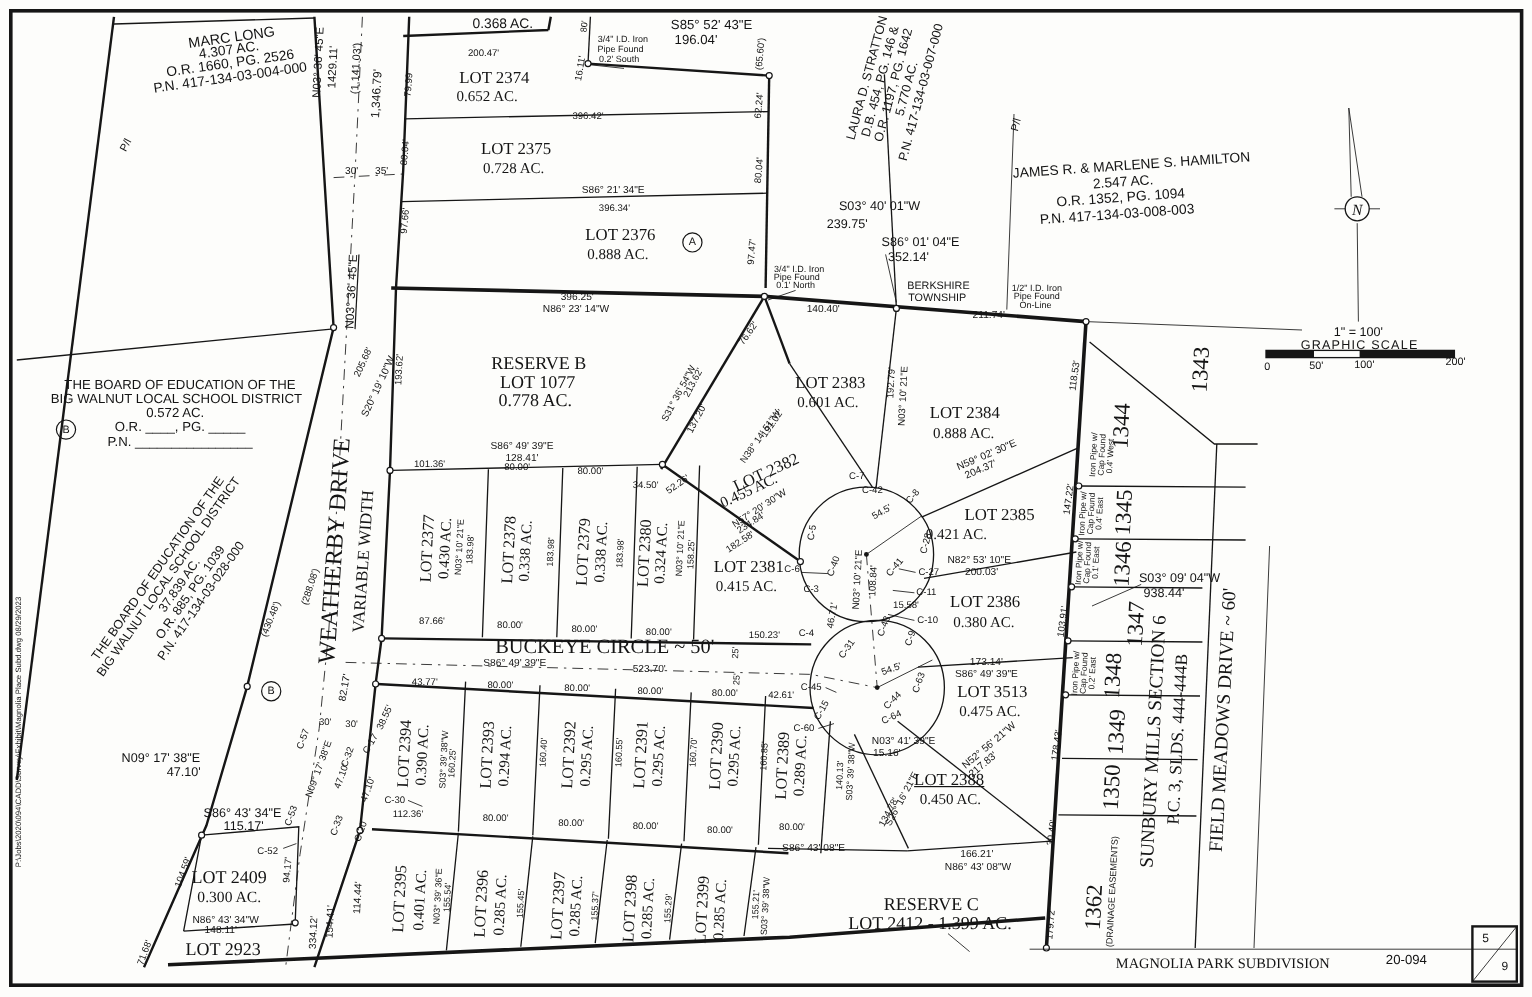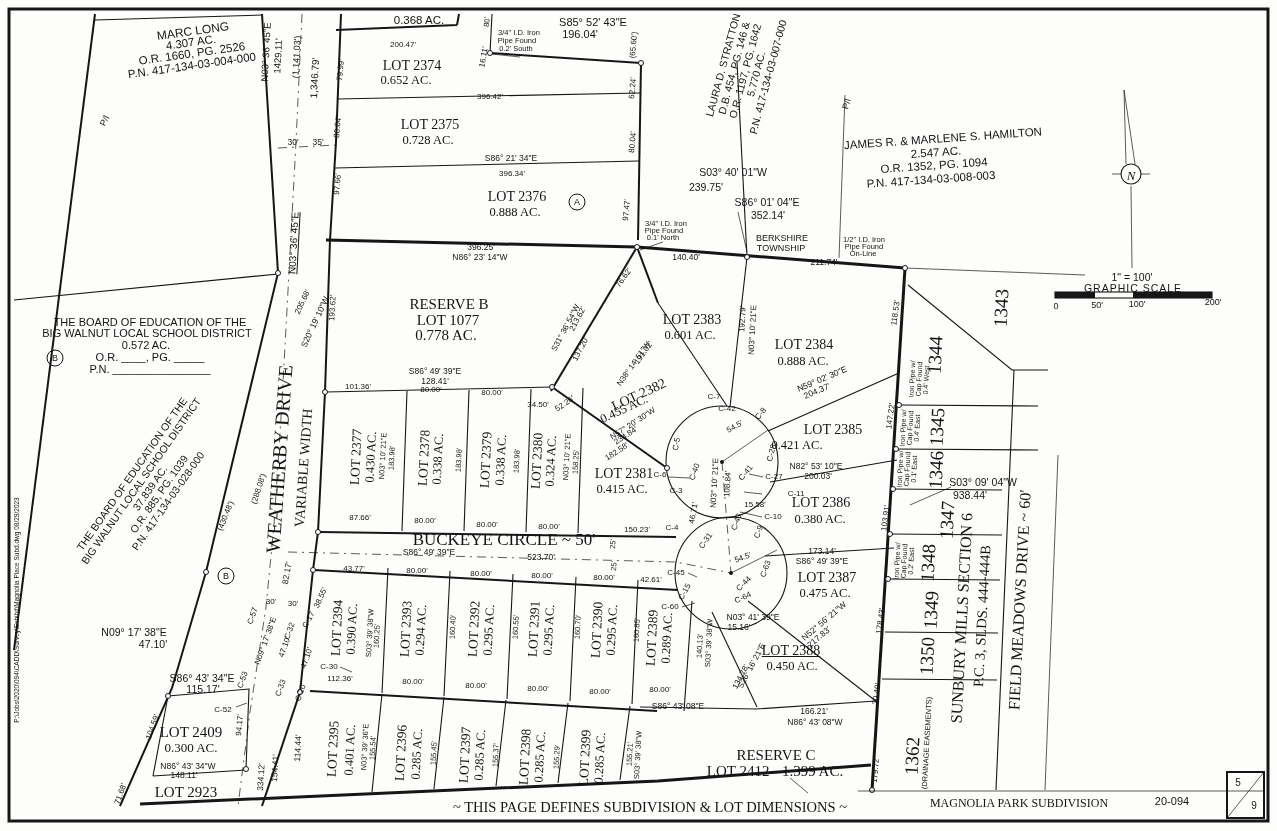--- a/index.html
+++ b/index.html
@@ -201,21 +201,21 @@
       <div class="lb" style="left: 480px; top: 257px; font-size: 8.5px; transform: translate(-50%, -50%) rotate(0deg);">N86° 23' 14"W</div>
       <div class="lb" style="left: 686px; top: 257px; font-size: 8.5px; transform: translate(-50%, -50%) rotate(0deg);">140.40'</div>
       <div class="lb" style="left: 723px; top: 65px; font-size: 10.5px; transform: translate(-50%, -50%) rotate(-75deg);">LAURA D. STRATTON</div>
       <div class="lb" style="left: 734px; top: 68px; font-size: 10.5px; transform: translate(-50%, -50%) rotate(-75deg);">D.B. 454, PG. 146 &amp;</div>
       <div class="lb" style="left: 745px; top: 71px; font-size: 10.5px; transform: translate(-50%, -50%) rotate(-75deg);">O.R. 1197, PG. 1642</div>
       <div class="lb" style="left: 756px; top: 74px; font-size: 10.5px; transform: translate(-50%, -50%) rotate(-75deg);">5.770 AC.</div>
       <div class="lb" style="left: 768px; top: 77px; font-size: 10.5px; transform: translate(-50%, -50%) rotate(-75deg);">P.N. 417-134-03-007-000</div>
       <div class="lb" style="left: 733px; top: 172px; font-size: 10.5px; transform: translate(-50%, -50%) rotate(0deg);">S03° 40' 01"W</div>
       <div class="lb" style="left: 706px; top: 187px; font-size: 10.5px; transform: translate(-50%, -50%) rotate(0deg);">239.75'</div>
       <div class="lb" style="left: 767px; top: 202px; font-size: 10.5px; transform: translate(-50%, -50%) rotate(0deg);">S86° 01' 04"E</div>
-      <div class="lb" style="left: 757px; top: 215px; font-size: 10.5px; transform: translate(-50%, -50%) rotate(0deg); margin-left: 11px;">352.14'</div>
+      <div class="lb" style="left: 757px; top: 215px; font-size: 10.5px; transform: translate(-50%, -50%) rotate(0deg);">352.14'</div>
       <div class="lb" style="left: 782px; top: 238px; font-size: 9px; transform: translate(-50%, -50%) rotate(0deg);">BERKSHIRE</div>
       <div class="lb" style="left: 781px; top: 248px; font-size: 9px; transform: translate(-50%, -50%) rotate(0deg);">TOWNSHIP</div>
       <div class="lb" style="left: 864px; top: 240px; font-size: 7.5px; transform: translate(-50%, -50%) rotate(0deg);">1/2" I.D. Iron</div>
       <div class="lb" style="left: 864px; top: 247px; font-size: 7.5px; transform: translate(-50%, -50%) rotate(0deg);">Pipe Found</div>
       <div class="lb" style="left: 863px; top: 254px; font-size: 7.5px; transform: translate(-50%, -50%) rotate(0deg);">On-Line</div>
       <div class="lb" style="left: 824px; top: 262px; font-size: 8.5px; transform: translate(-50%, -50%) rotate(0deg);">211.74'</div>
       <div class="lb" style="left: 943px; top: 139px; font-size: 11.5px; transform: translate(-50%, -50%) rotate(-4deg);">JAMES R. &amp; MARLENE S. HAMILTON</div>
       <div class="lb" style="left: 936px; top: 153px; font-size: 11.5px; transform: translate(-50%, -50%) rotate(-4deg);">2.547 AC.</div>
       <div class="lb" style="left: 934px; top: 166px; font-size: 11.5px; transform: translate(-50%, -50%) rotate(-4deg);">O.R. 1352, PG. 1094</div>
       <div class="lb" style="left: 931px; top: 180px; font-size: 11.5px; transform: translate(-50%, -50%) rotate(-4deg);">P.N. 417-134-03-008-003</div>
@@ -286,21 +286,21 @@
       <div class="lb" style="left: 735px; top: 427px; font-size: 8px; transform: translate(-50%, -50%) rotate(-30deg);">54.5'</div>
       <div class="lb" style="left: 677px; top: 444px; font-size: 8px; transform: translate(-50%, -50%) rotate(-80deg);">C-5</div>
       <div class="lb" style="left: 772px; top: 453px; font-size: 8px; transform: translate(-50%, -50%) rotate(-75deg);">C-28</div>
       <div class="lb" style="left: 660px; top: 475px; font-size: 8px; transform: translate(-50%, -50%) rotate(0deg);">C-6</div>
       <div class="lb" style="left: 695px; top: 472px; font-size: 8px; transform: translate(-50%, -50%) rotate(-70deg);">C-40</div>
       <div class="lb" style="left: 746px; top: 473px; font-size: 8px; transform: translate(-50%, -50%) rotate(-50deg);">C-41</div>
       <div class="lb" style="left: 774px; top: 477px; font-size: 8px; transform: translate(-50%, -50%) rotate(0deg);">C-27</div>
       <div class="lb" style="left: 676px; top: 491px; font-size: 8px; transform: translate(-50%, -50%) rotate(0deg);">C-3</div>
       <div class="lb" style="left: 715px; top: 483px; font-size: 8px; transform: translate(-50%, -50%) rotate(-87deg);">N03° 10' 21"E</div>
       <div class="lb" style="left: 728px; top: 484px; font-size: 8px; transform: translate(-50%, -50%) rotate(-87deg);">108.84'</div>
-      <div class="lb" style="left: 796px; top: 494px; font-size: 8px; transform: translate(-50%, -50%) rotate(0deg);">C-11</div>
+      <div class="lb" style="left: 772px; top: 494px; font-size: 8px; transform: translate(-50%, -50%) rotate(0deg);">C-11</div>
       <div class="lb" style="left: 755px; top: 505px; font-size: 8px; transform: translate(-50%, -50%) rotate(0deg);">15.58'</div>
       <div class="lb" style="left: 694px; top: 513px; font-size: 8px; transform: translate(-50%, -50%) rotate(-80deg);">46.71'</div>
       <div class="lb" style="left: 773px; top: 517px; font-size: 8px; transform: translate(-50%, -50%) rotate(0deg);">C-10</div>
       <div class="lb" style="left: 737px; top: 522px; font-size: 8px; transform: translate(-50%, -50%) rotate(-70deg);">C-43</div>
       <div class="lb" style="left: 672px; top: 528px; font-size: 8px; transform: translate(-50%, -50%) rotate(0deg);">C-4</div>
       <div class="lb" style="left: 759px; top: 532px; font-size: 8px; transform: translate(-50%, -50%) rotate(-70deg);">C-9</div>
       <div class="lb" style="left: 706px; top: 541px; font-size: 8px; transform: translate(-50%, -50%) rotate(-55deg);">C-31</div>
       <div class="lb" style="left: 743px; top: 558px; font-size: 8px; transform: translate(-50%, -50%) rotate(-20deg);">54.5'</div>
       <div class="lb" style="left: 766px; top: 569px; font-size: 8px; transform: translate(-50%, -50%) rotate(-70deg);">C-63</div>
       <div class="lb" style="left: 676px; top: 573px; font-size: 8px; transform: translate(-50%, -50%) rotate(0deg);">C-45</div>
@@ -309,21 +309,21 @@
       <div class="lb" style="left: 685px; top: 592px; font-size: 8px; transform: translate(-50%, -50%) rotate(-60deg);">C-15</div>
       <div class="lb" style="left: 743px; top: 598px; font-size: 8px; transform: translate(-50%, -50%) rotate(-25deg);">C-64</div>
       <div class="lb" style="left: 670px; top: 607px; font-size: 8px; transform: translate(-50%, -50%) rotate(0deg);">C-60</div>
       <div class="lb" style="left: 753px; top: 617px; font-size: 8.5px; transform: translate(-50%, -50%) rotate(0deg);">N03° 41' 39"E</div>
       <div class="lb" style="left: 739px; top: 627px; font-size: 8.5px; transform: translate(-50%, -50%) rotate(0deg);">15.16'</div>
       <div class="lb serif" style="left: 821px; top: 503px; font-size: 14px; transform: translate(-50%, -50%) rotate(0deg);">LOT 2386</div>
       <div class="lb serif" style="left: 820px; top: 519px; font-size: 12.5px; transform: translate(-50%, -50%) rotate(0deg);">0.380 AC.</div>
       <div class="lb" style="left: 886px; top: 518px; font-size: 8px; transform: translate(-50%, -50%) rotate(-82deg);">103.91'</div>
       <div class="lb" style="left: 822px; top: 551px; font-size: 8.5px; transform: translate(-50%, -50%) rotate(0deg);">173.14'</div>
       <div class="lb" style="left: 822px; top: 561px; font-size: 8.5px; transform: translate(-50%, -50%) rotate(0deg);">S86° 49' 39"E</div>
-      <div class="lb serif" style="left: 827px; top: 578px; font-size: 14px; transform: translate(-50%, -50%) rotate(0deg);">LOT 2387</div>
+      <div class="lb serif" style="left: 827px; top: 578px; font-size: 14px; transform: translate(-50%, -50%) rotate(0deg);">LOT 3513</div>
       <div class="lb serif" style="left: 825px; top: 593px; font-size: 12.5px; transform: translate(-50%, -50%) rotate(0deg);">0.475 AC.</div>
       <div class="lb" style="left: 824px; top: 621px; font-size: 8.5px; transform: translate(-50%, -50%) rotate(-40deg);">N52° 56' 21"W</div>
       <div class="lb" style="left: 819px; top: 637px; font-size: 8.5px; transform: translate(-50%, -50%) rotate(-40deg);">217.83'</div>
       <div class="lb" style="left: 881px; top: 621px; font-size: 8px; transform: translate(-50%, -50%) rotate(-82deg);">178.43'</div>
       <div class="lb serif" style="left: 791px; top: 651px; font-size: 14px; transform: translate(-50%, -50%) rotate(0deg); text-decoration: underline;">LOT 2388</div>
       <div class="lb serif" style="left: 792px; top: 666px; font-size: 12.5px; transform: translate(-50%, -50%) rotate(0deg);">0.450 AC.</div>
       <div class="lb" style="left: 752px; top: 666px; font-size: 8px; transform: translate(-50%, -50%) rotate(-62deg);">S26° 16' 21"E</div>
       <div class="lb" style="left: 741px; top: 677px; font-size: 8px; transform: translate(-50%, -50%) rotate(-62deg);">134.78'</div>
       <div class="lb" style="left: 814px; top: 711px; font-size: 8.5px; transform: translate(-50%, -50%) rotate(0deg);">166.21'</div>
       <div class="lb" style="left: 815px; top: 722px; font-size: 8.5px; transform: translate(-50%, -50%) rotate(0deg);">N86° 43' 08"W</div>
@@ -431,21 +431,20 @@
       <div class="lb" style="left: 910px; top: 428px; font-size: 7px; transform: translate(-50%, -50%) rotate(-87deg);">Cap Found</div>
       <div class="lb" style="left: 917px; top: 428px; font-size: 7px; transform: translate(-50%, -50%) rotate(-87deg);">0.4' East</div>
       <div class="lb" style="left: 900px; top: 469px; font-size: 7px; transform: translate(-50%, -50%) rotate(-87deg);">Iron Pipe w/</div>
       <div class="lb" style="left: 907px; top: 469px; font-size: 7px; transform: translate(-50%, -50%) rotate(-87deg);">Cap Found</div>
       <div class="lb" style="left: 914px; top: 469px; font-size: 7px; transform: translate(-50%, -50%) rotate(-87deg);">0.1' East</div>
       <div class="lb" style="left: 897px; top: 561px; font-size: 7px; transform: translate(-50%, -50%) rotate(-87deg);">Iron Pipe w/</div>
       <div class="lb" style="left: 904px; top: 561px; font-size: 7px; transform: translate(-50%, -50%) rotate(-87deg);">Cap Found</div>
       <div class="lb" style="left: 911px; top: 561px; font-size: 7px; transform: translate(-50%, -50%) rotate(-87deg);">0.2' East</div>
     </div>
 
-  <div class="lb serif" style="left:650px;top:807px;font-size:14.5px;transform:translate(-50%,-50%);">~ THIS PAGE DEFINES SUBDIVISION &amp; LOT DIMENSIONS ~</div>
   <div class="lb serif" style="left:1019px;top:803px;font-size:12px;transform:translate(-50%,-50%);">MAGNOLIA PARK SUBDIVISION</div>
   <div class="lb" style="left:1172px;top:801px;font-size:11px;transform:translate(-50%,-50%);">20-094</div>
   <div class="lb" style="left:1238px;top:783px;font-size:10px;transform:translate(-50%,-50%);">5</div>
   <div class="lb" style="left:1254px;top:806px;font-size:10px;transform:translate(-50%,-50%);">9</div>
   <div class="lb" style="left:17px;top:610px;font-size:6.5px;transform:translate(-50%,-50%) rotate(-90deg);">P:\Jobs\2020\094\CADD\Survey\Exhibit\Magnolia Place Subd.dwg 08/29/2023</div>
   <div class="lb serif ital" style="left:1131px;top:175px;font-size:13px;transform:translate(-50%,-50%);">N</div>
   <div class="lb" style="left:1132px;top:277px;font-size:10.5px;transform:translate(-50%,-50%);">1" = 100'</div>
   <div class="lb" style="left:1133px;top:288px;font-size:10.5px;transform:translate(-50%,-50%);letter-spacing:1px;">GRAPHIC SCALE</div>
   <div class="lb" style="left:1056px;top:306px;font-size:9px;transform:translate(-50%,-50%);">0</div>
   <div class="lb" style="left:1097px;top:305px;font-size:9px;transform:translate(-50%,-50%);">50'</div>

